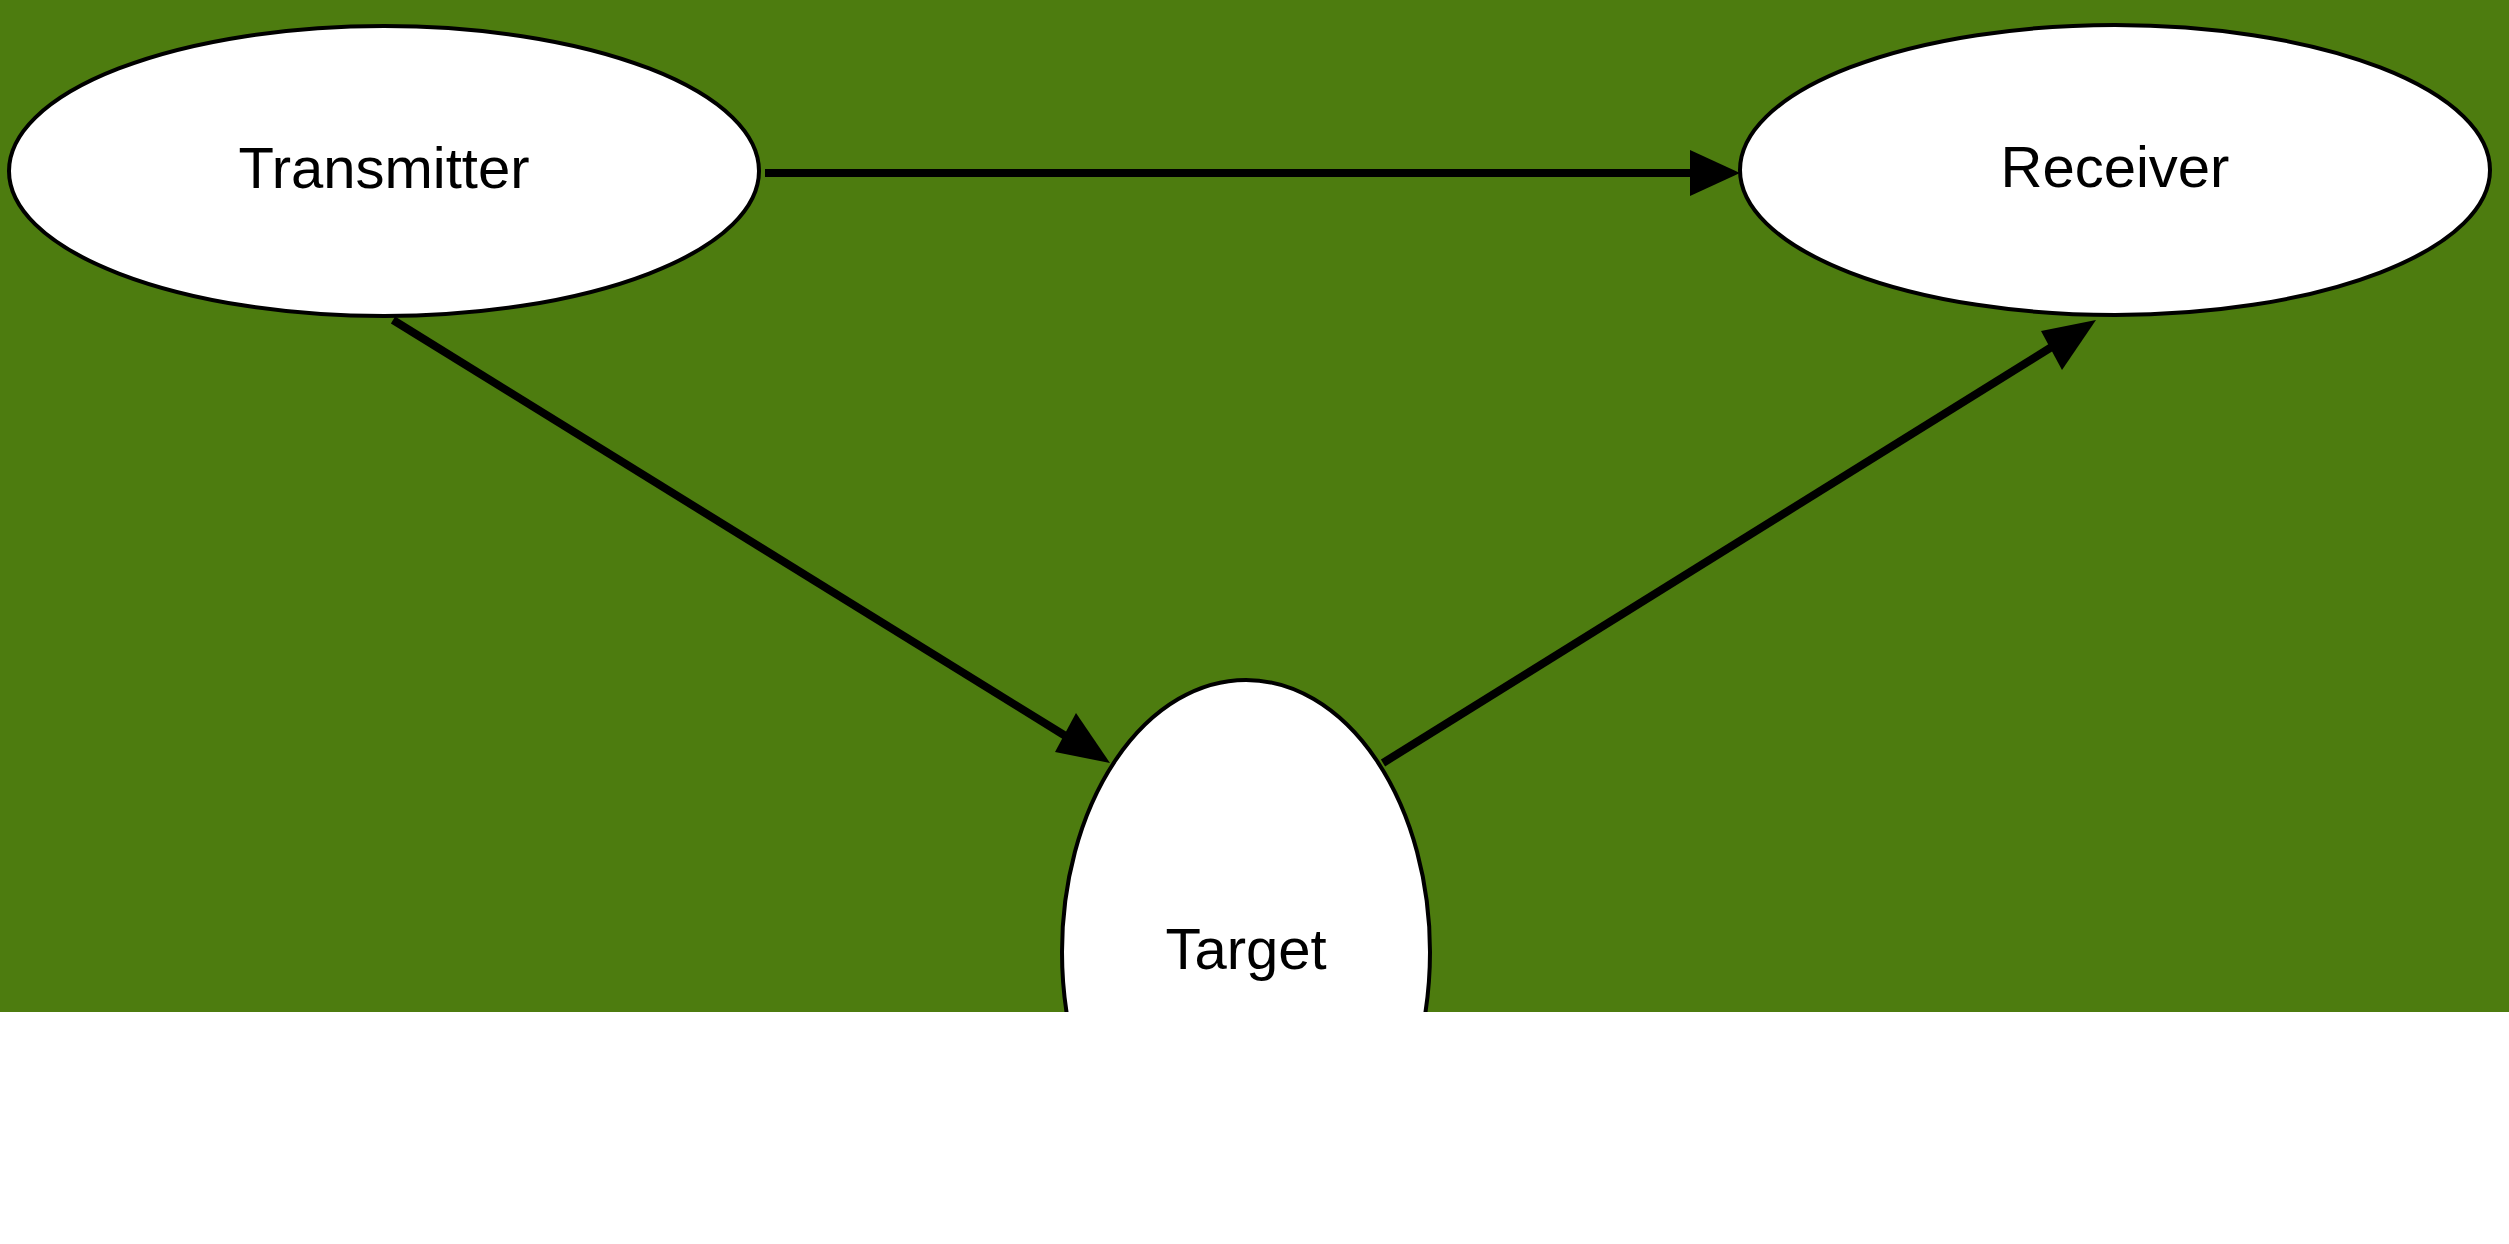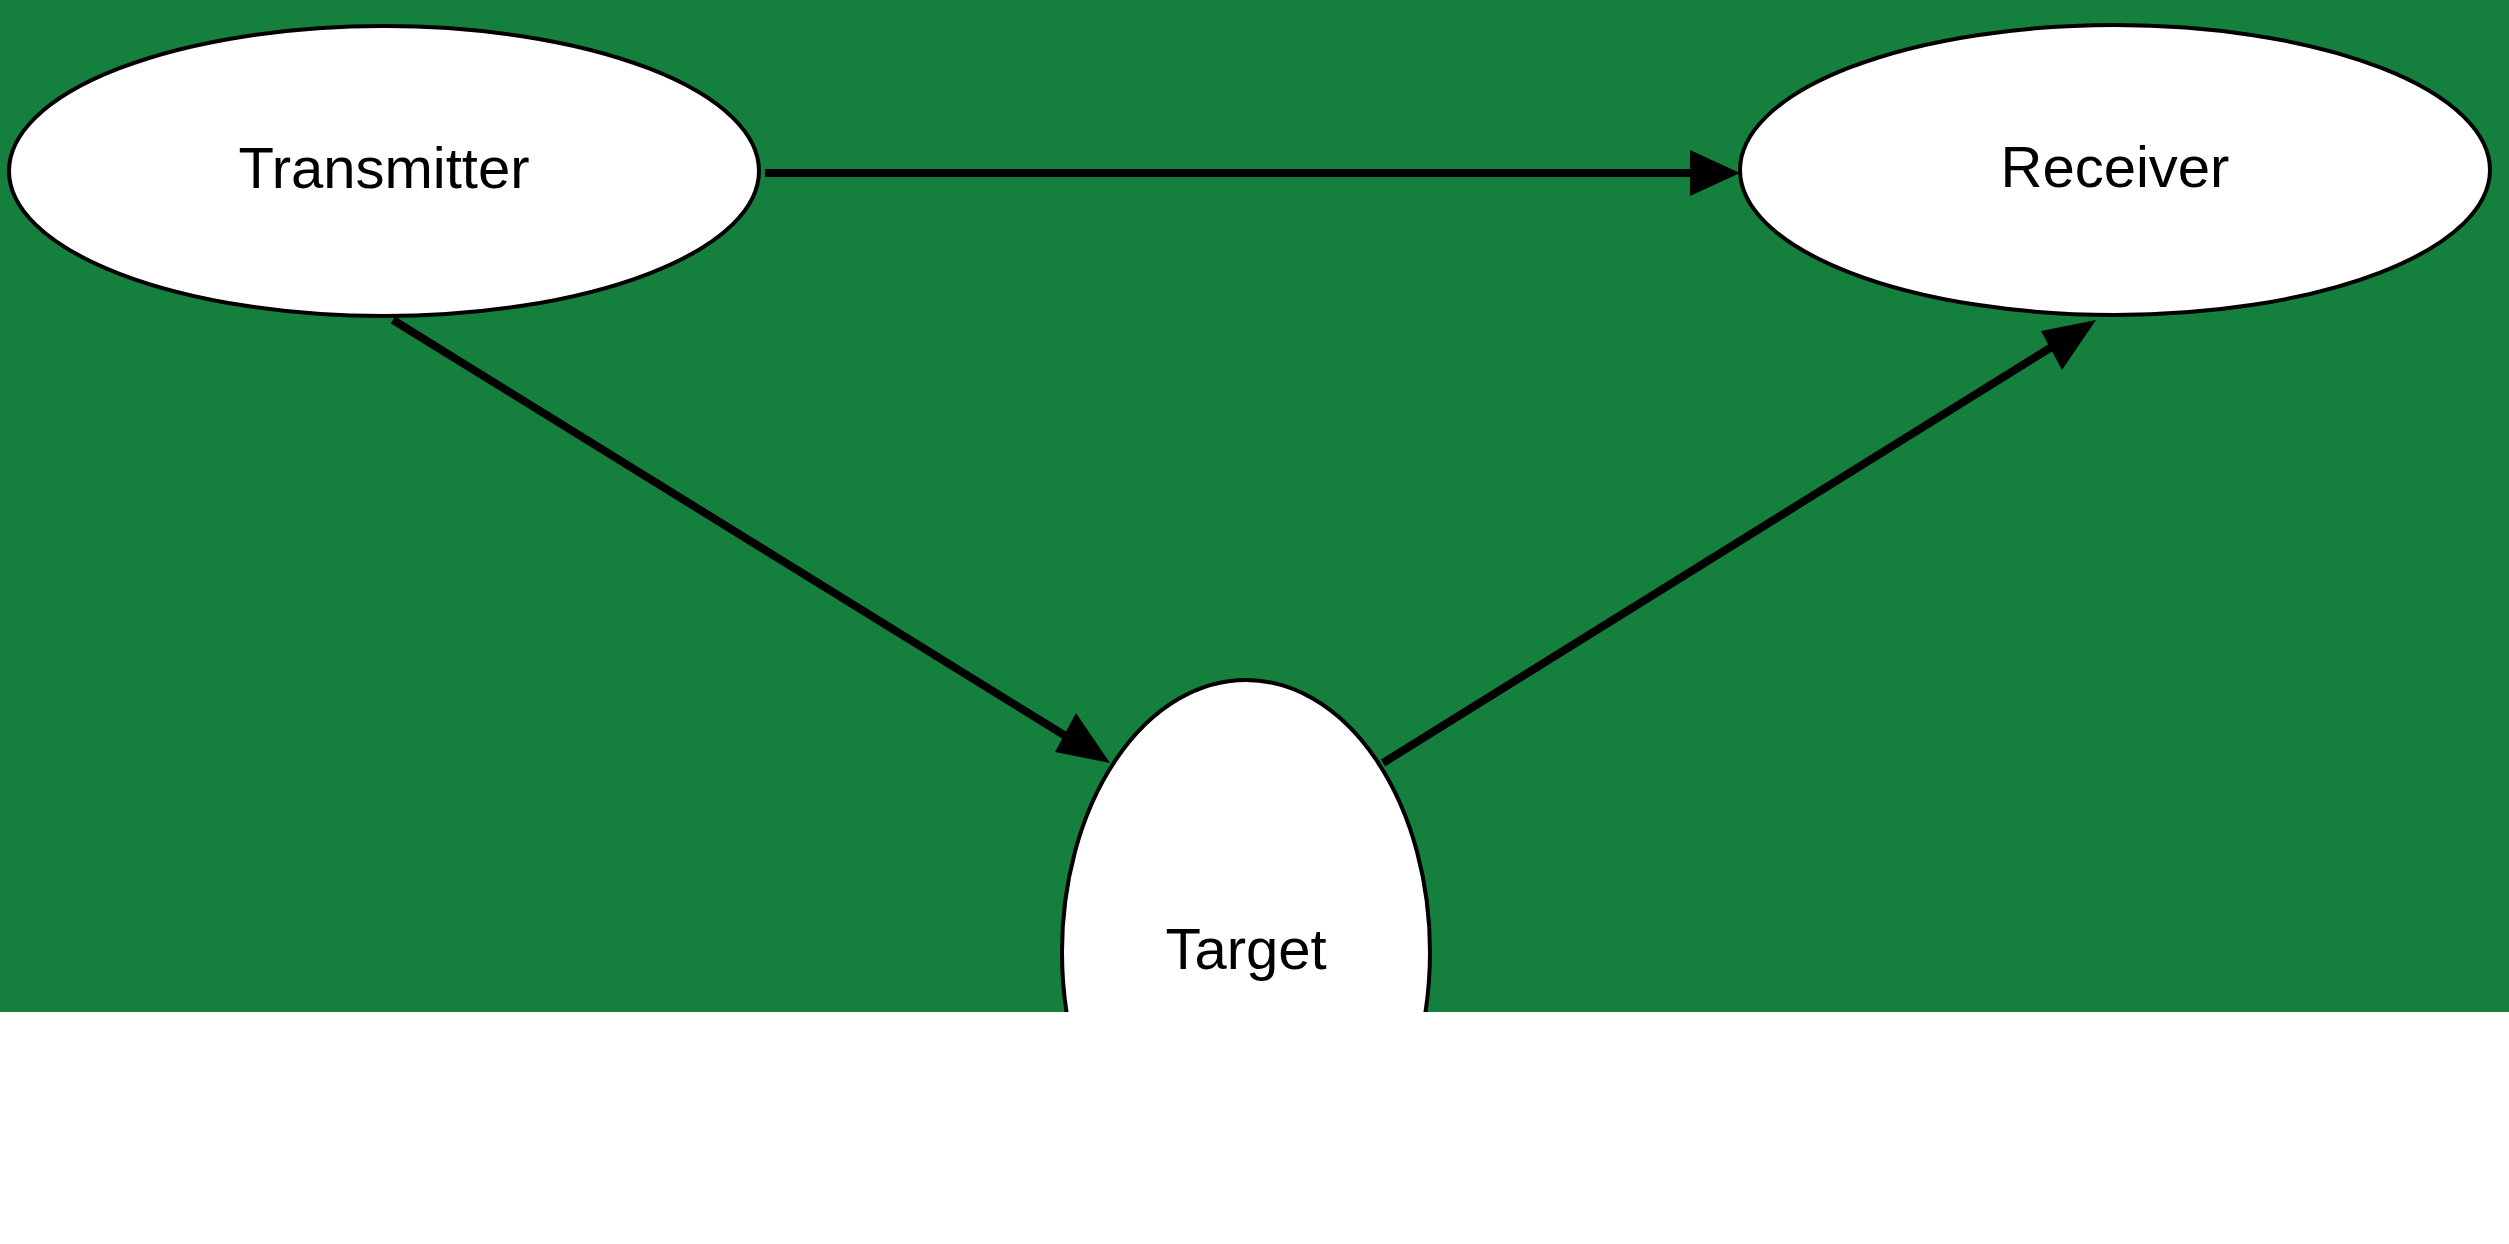--- a/index.html
+++ b/index.html
@@ -4,21 +4,21 @@
 <style>
   html, body {
     margin: 0;
     padding: 0;
     background: #ffffff;
   }
   #canvas {
     position: relative;
     width: 2509px;
     height: 1012px;
-    background: #15803d;
+    background: #4d7c0f;
     overflow: hidden;
   }
   #diagram-svg {
     position: absolute;
     top: 0;
     left: 0;
     width: 2509px;
     height: 1244px;
     display: block;
   }

